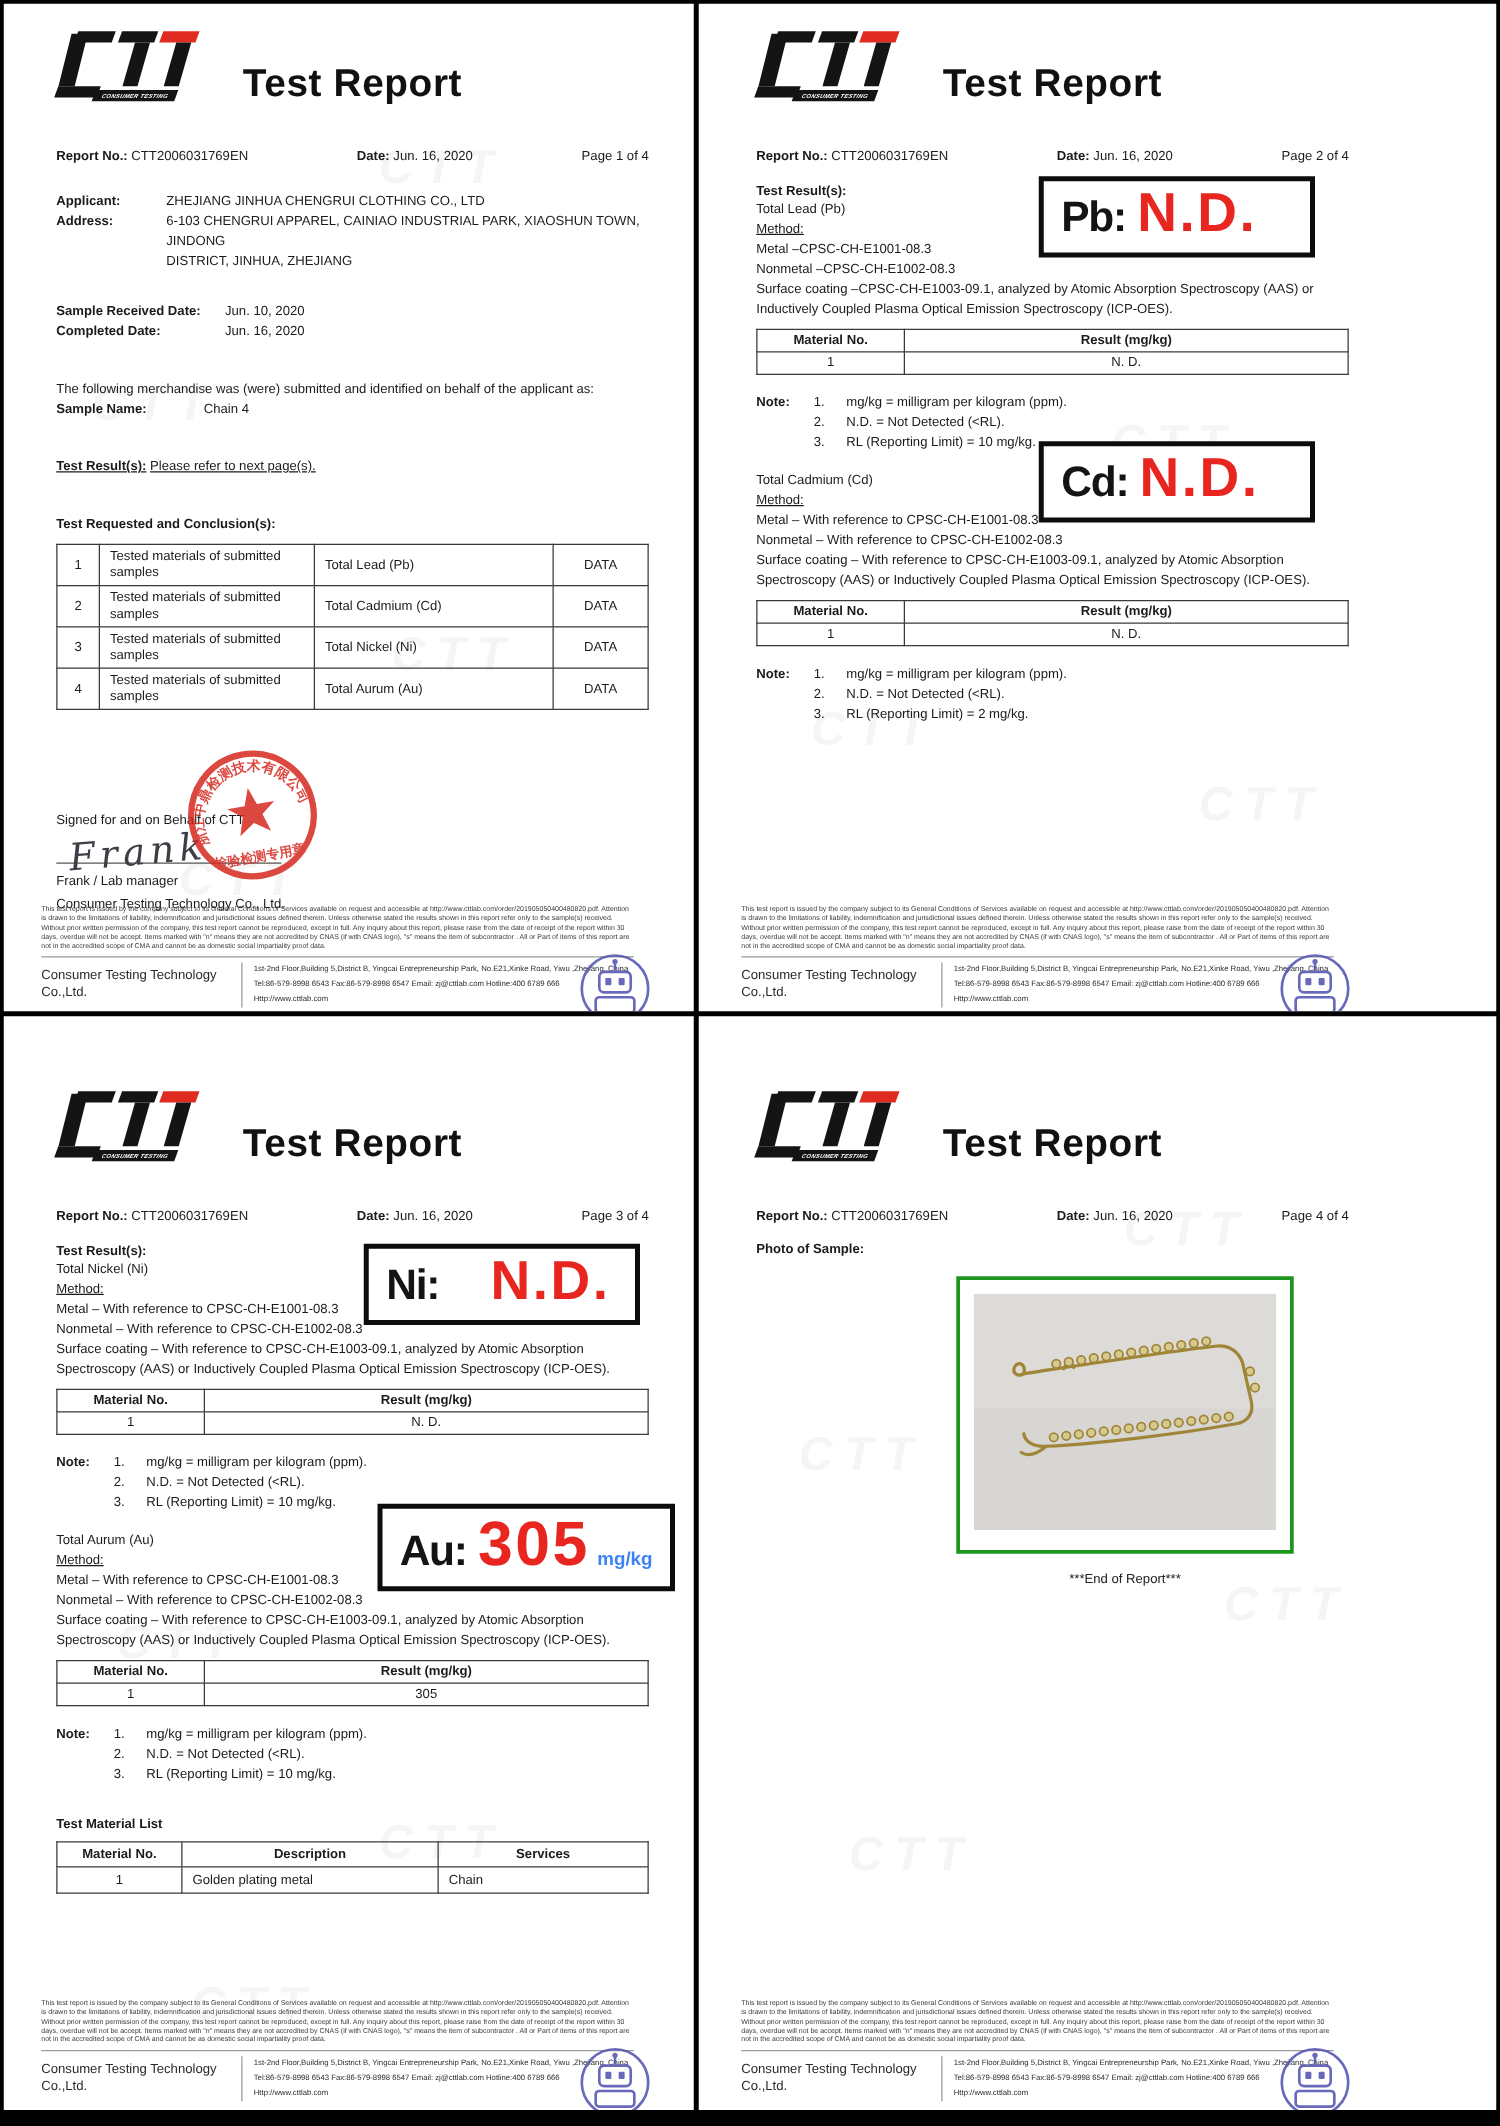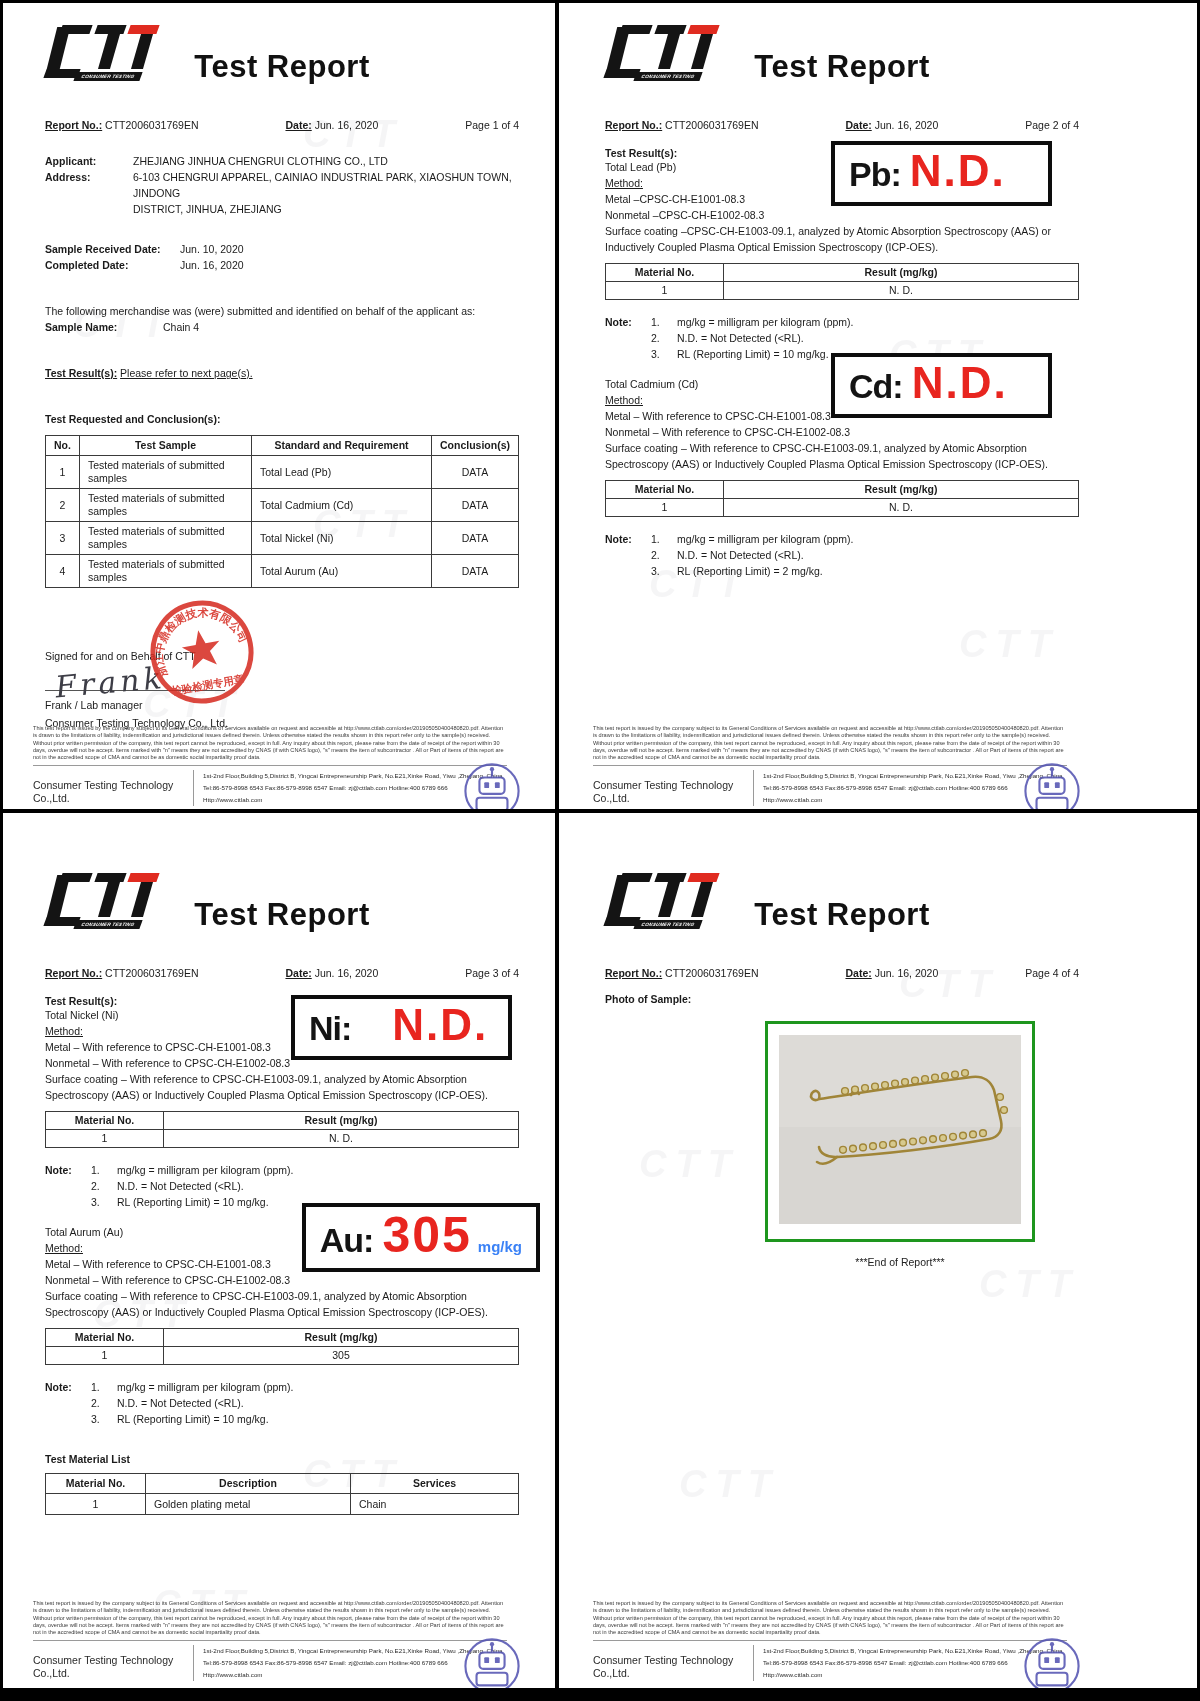--- a/index.html
+++ b/index.html
@@ -33,21 +33,21 @@
   .t1-stem{ left:58px; top:9px;  width:12px; height:35px; transform:skewX(-16deg); }
   .t2-top { left:84px; top:0;    width:29px; height:9px; }
   .t2-stem{ left:91px; top:9px;  width:12px; height:35px; transform:skewX(-16deg); }
   .lg-banner { position:absolute; left:30px; top:47px; width:66px; height:9px;
     background:#141414; color:#fff; font-size:4.6px; font-weight:bold; font-style:italic;
     line-height:9px; text-align:center; letter-spacing:0.3px; transform:skewX(-20deg); }
   .title { position:absolute; left:0; right:0; top:26px; text-align:center;
     font-size:31px; font-weight:bold; color:#111; letter-spacing:0.5px; margin:0; }
 
   .rrow { display:flex; justify-content:space-between; font-size:10.5px; margin-top:18px; }
-  .rrow b { font-weight:bold;text-decoration:underline; }
+  .rrow b { font-weight:bold; }
 
   
   .inforow { display:flex; font-size:10.5px; line-height:16px; }
   .lbl { font-weight:bold; flex:none; }
   .w88 { width:88px; } .w135 { width:135px; } .w118 { width:118px; }
   .mt22 { margin-top:22px; } .mt24 { margin-top:24px; } .mt30 { margin-top:30px; }
   .ul { text-decoration:underline; }
   .b { font-weight:bold; }
   .para { font-size:10.5px; line-height:16px; }
 
@@ -98,21 +98,21 @@
   .photo-wrap { margin:16px 0 0 160px; width:270px; text-align:center; }
   .photo-frame { box-sizing:border-box; width:270px; border:3px solid #1e961e;
     background:#fff; padding:11px; }
   .end-note { margin-top:14px; font-size:10.5px; color:#222; }
 
   
   .pagefoot { position:absolute; left:30px; width:474px; bottom:3px; }
   .btm .pagefoot { bottom:7px; }
   .rt-col .pagefoot { left:34px; }
   .disclaimer { font-size:5.6px; line-height:1.32; color:#3a3a3a; margin:0 0 3px 0; }
-  .frow { display:flex; border-top:1px solid #9a9a9a; padding-top:4px; align-items:flex-end; position:relative; }
+  .frow { display:flex; border-top:1px solid #9a9a9a; padding-top:4px; align-items:center; position:relative; }
   .fcompany { width:152px; flex:none; font-size:10.5px; line-height:1.3; color:#2a2a2a; }
   .fright { border-left:1px solid #9a9a9a; margin-left:8px; padding-left:9px;
     font-size:6.2px; line-height:1.95; color:#2a2a2a; flex:1; }
   .bluestamp { position:absolute; right:-14px; top:-4px; opacity:0.88; }
 </style>
 </head>
 <body>
 
 <div class="sheet">
 
@@ -172,26 +172,20 @@
 
       <div class="para b mt30">Test Requested and Conclusion(s):</div>
       <table class="t1">
         <colgroup>
             <col style="width:34px">
             <col style="width:172px">
             <col>
             <col style="width:76px">
           </colgroup>
         <tbody>
-            <tr>
-          <th>No.</th>
-          <th>Test Sample</th>
-          <th>Standard and Requirement</th>
-          <th>Conclusion(s)</th>
-        </tr>
         <tr>
           <td class="c">1</td>
           <td>Tested materials of submitted samples</td>
           <td>Total Lead (Pb)</td>
           <td class="c">DATA</td>
         </tr>
         <tr>
           <td class="c">2</td>
           <td>Tested materials of submitted samples</td>
           <td>Total Cadmium (Cd)</td>

